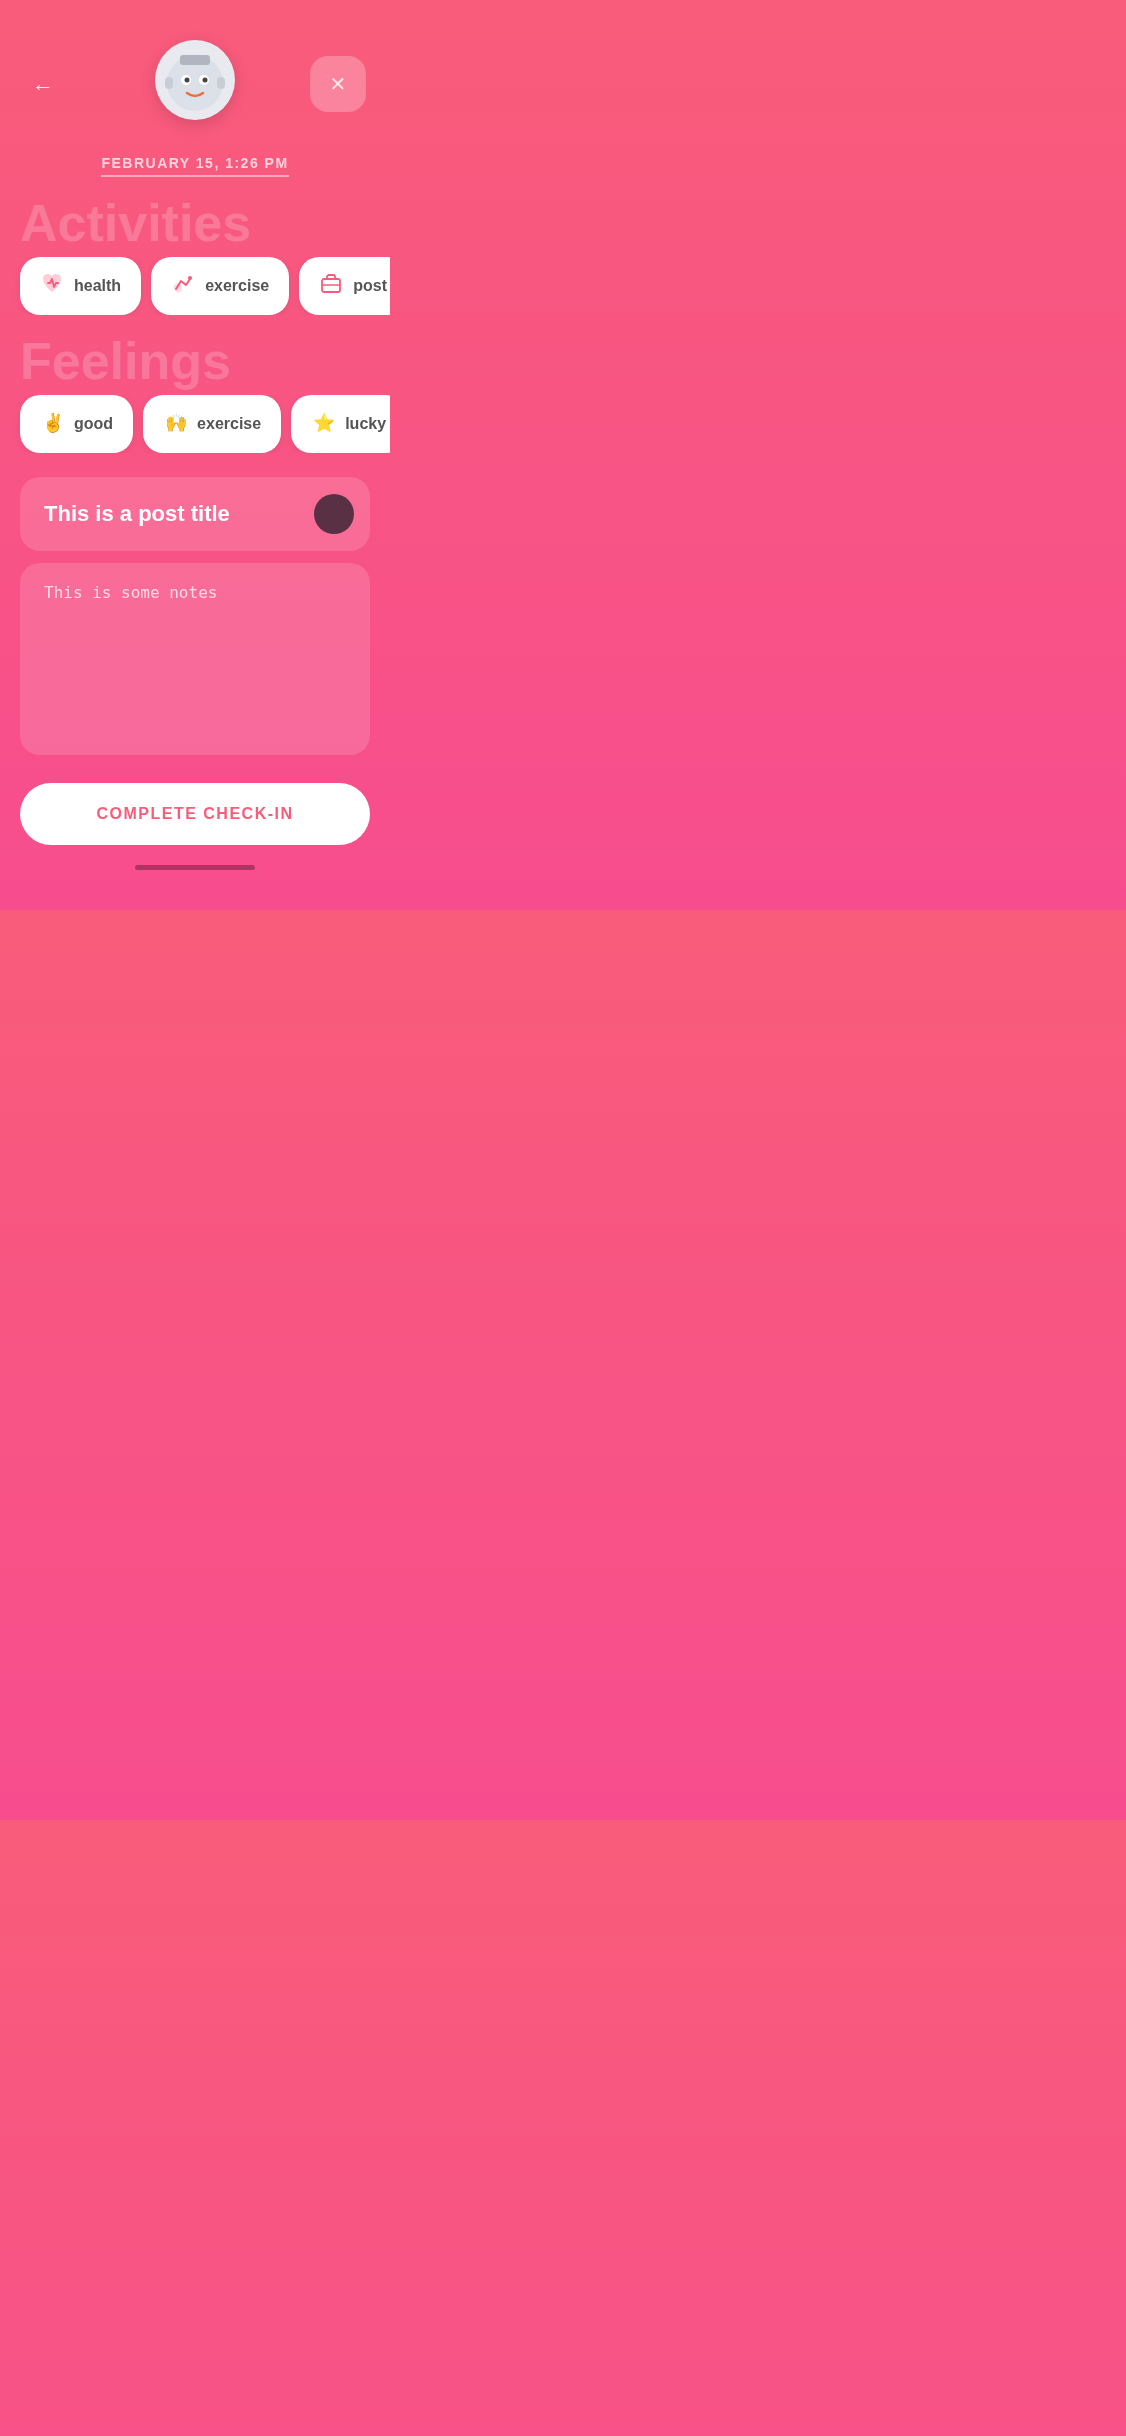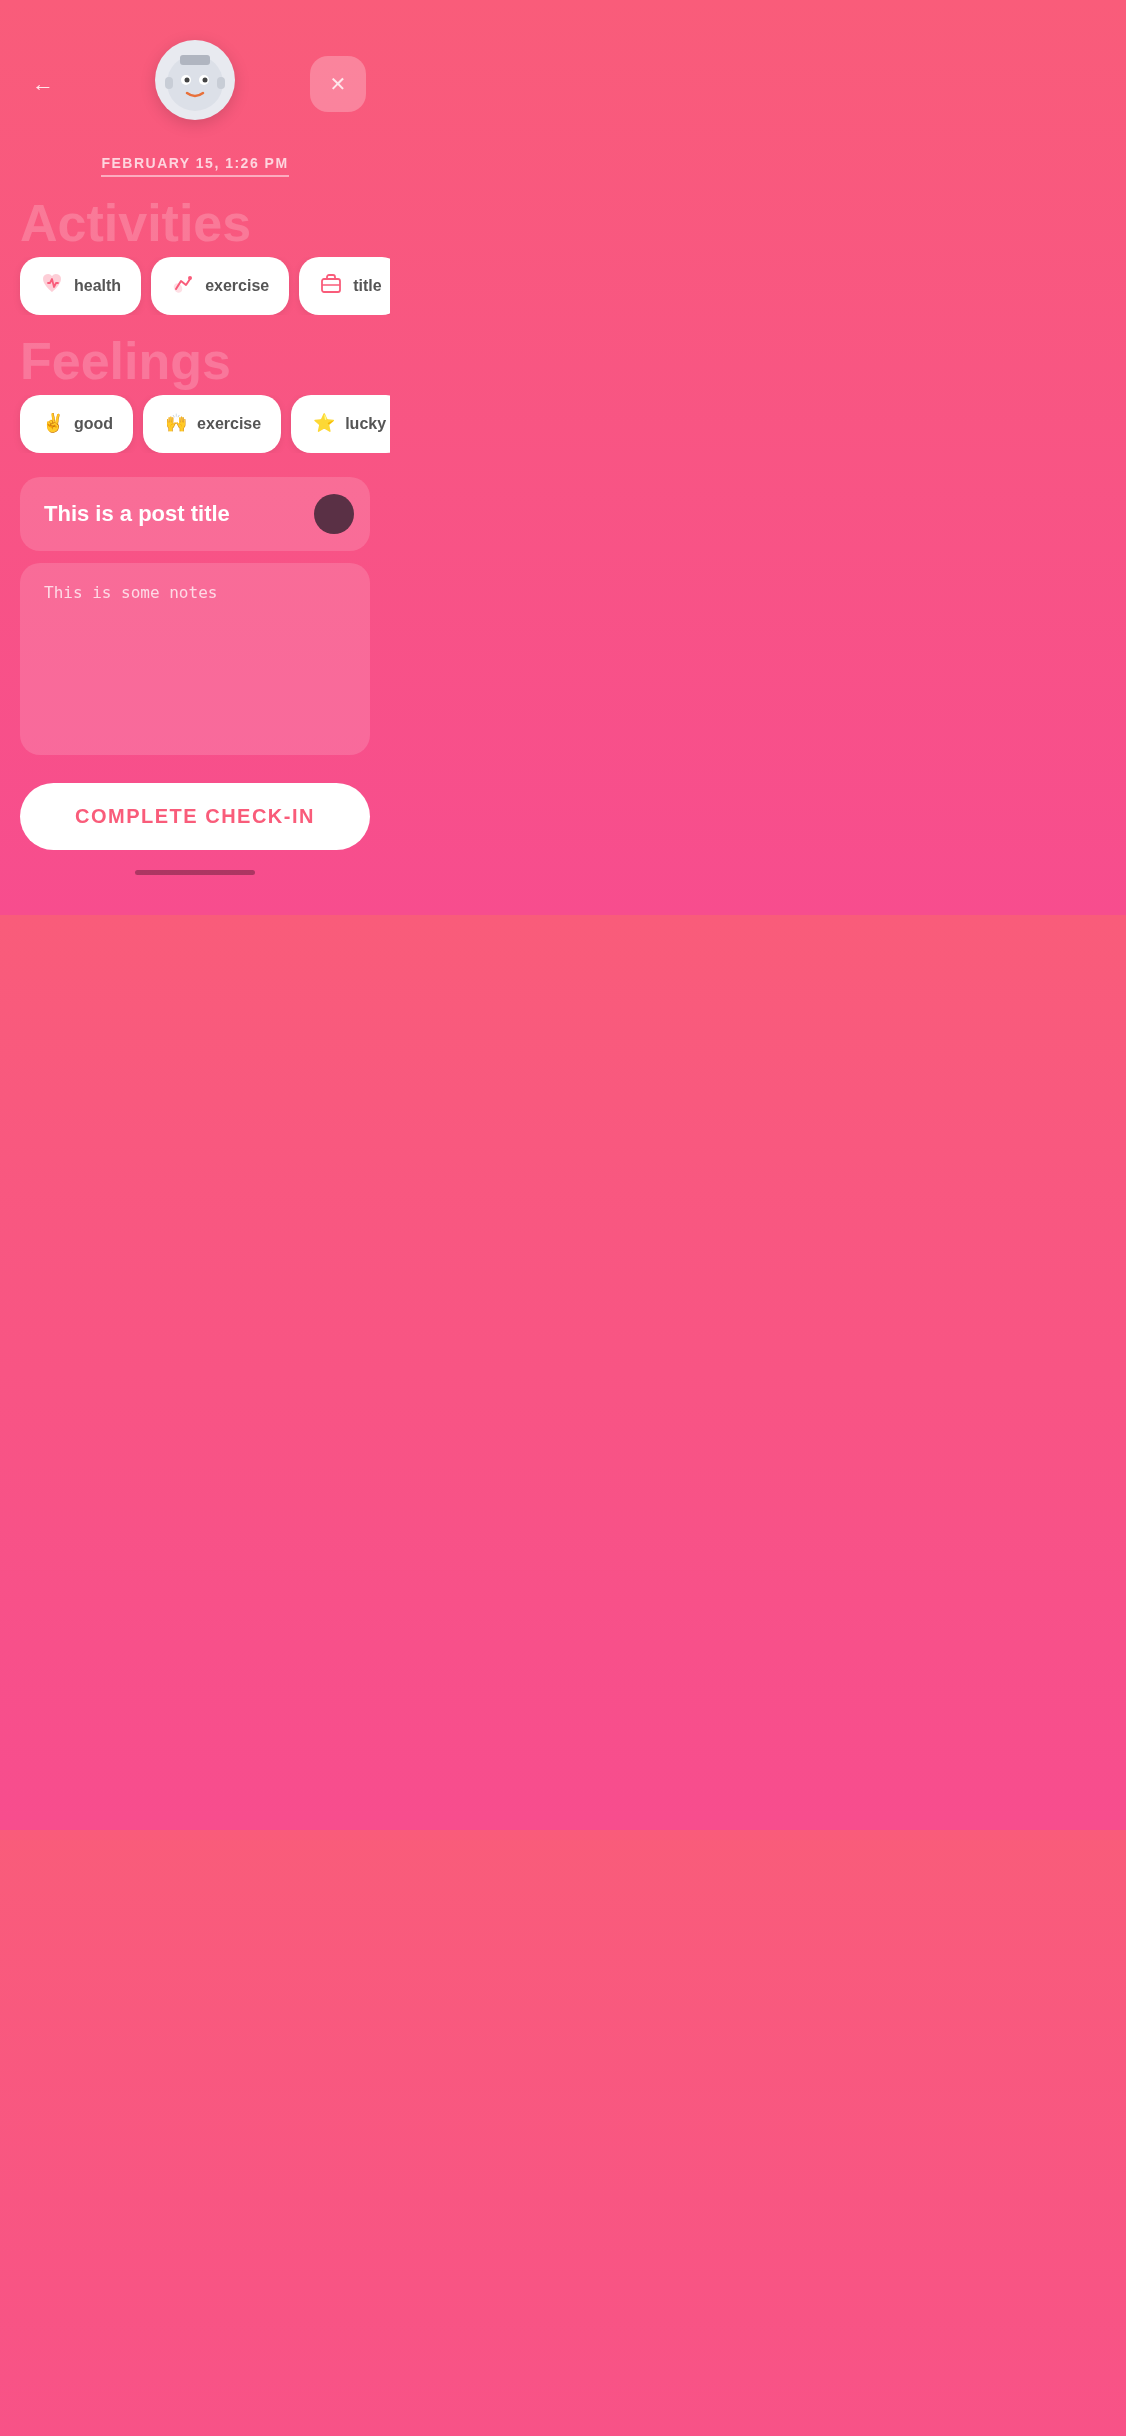--- a/index.html
+++ b/index.html
@@ -203,21 +203,21 @@
     }
 
     
     .complete-btn {
       margin: 24px 20px 0 20px;
       width: calc(100% - 40px);
       background: white;
       border: none;
       border-radius: 50px;
       padding: 22px;
-      font-size: 20px;
+      font-size: 16px;
       font-weight: 800;
       letter-spacing: 1.5px;
       color: #f95c7a;
       cursor: pointer;
       text-transform: uppercase;
     }
 
     
     .home-indicator {
       width: 120px;
@@ -302,21 +302,21 @@
     </div>
 
     <div class="chip">
       <span class="chip-icon">
         <svg class="icon-svg" viewBox="0 0 24 24" fill="none">
           <rect x="3" y="8" width="18" height="13" rx="2" stroke="#f95c7a" stroke-width="1.8" fill="none"></rect>
           <path d="M8 8V6a2 2 0 0 1 2-2h4a2 2 0 0 1 2 2v2" stroke="#f95c7a" stroke-width="1.8" fill="none"></path>
           <line x1="3" y1="14" x2="21" y2="14" stroke="#f95c7a" stroke-width="1.5"></line>
         </svg>
       </span>
-      <span class="chip-label">title</span>
+      <span class="chip-label">post</span>
     </div>
 
   </div>
 
   
   <div class="section-label">Feelings</div>
 
   <div class="chips-row">
 
     <div class="chip">

